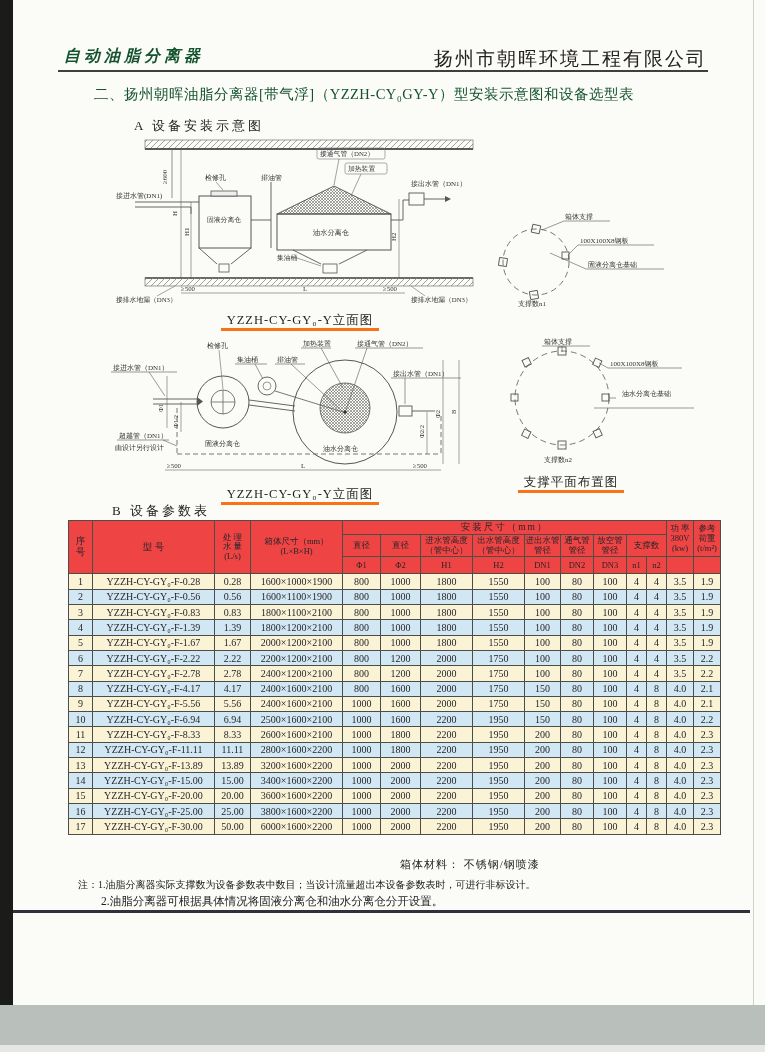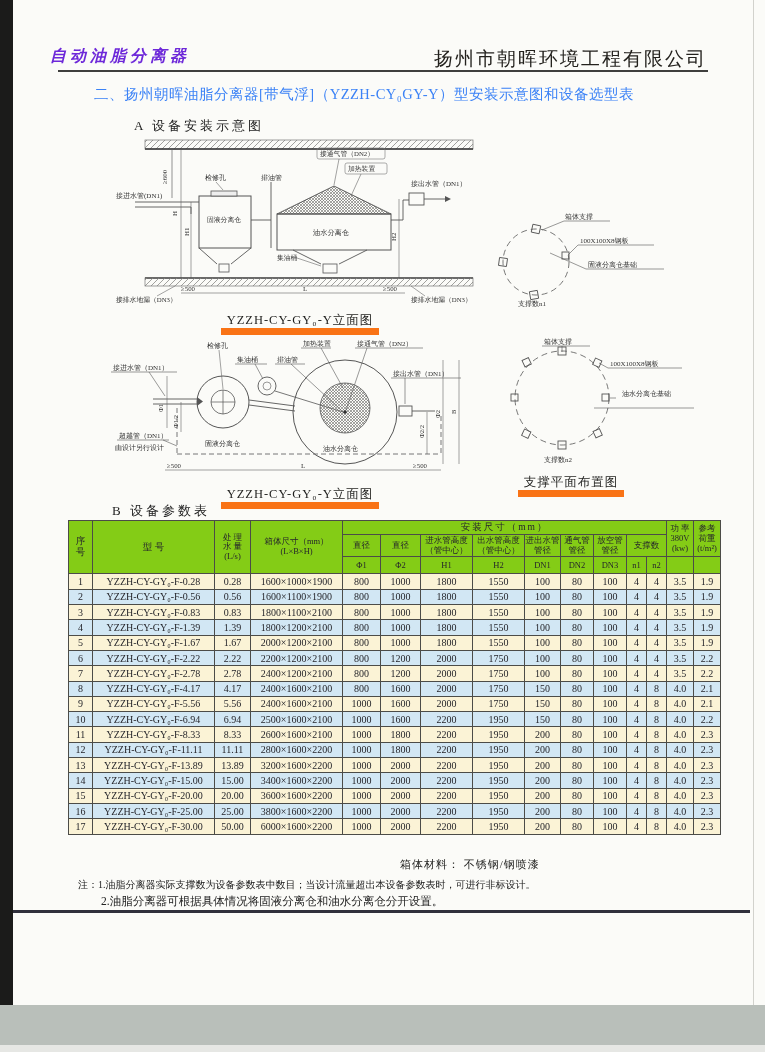--- a/index.html
+++ b/index.html
@@ -4,37 +4,37 @@
 <style>
   html,body{margin:0;padding:0;}
   body{background:#e9e9e6;font-family:"Liberation Serif","DejaVu Serif",serif;}
   #page{position:relative;width:765px;height:1052px;background:#fbfbf8;overflow:hidden;}
   
   .edge-left{position:absolute;left:0;top:0;width:13px;height:1012px;background:#1b1b1a;}
   .edge-bottom{position:absolute;left:0;top:1005px;width:765px;height:40px;background:#b9bfba;}
   .edge-bottom2{position:absolute;left:0;top:1045px;width:765px;height:7px;background:#e6e7e4;}
   .edge-right{position:absolute;left:753px;top:0;width:1px;height:1005px;background:#d2d2cd;}
 
-  .hdr-left{position:absolute;left:50px;top:46px;font-size:16px;font-weight:bold;font-style:italic;letter-spacing:4px;color:#6d28d9;}
+  .hdr-left{position:absolute;left:64px;top:46px;font-size:16px;font-weight:bold;font-style:italic;letter-spacing:4px;color:#14532d;}
   .hdr-right{position:absolute;right:58px;top:46px;font-size:19px;font-weight:normal;letter-spacing:2px;color:#23211d;}
   .hdr-rule{position:absolute;left:58px;top:70px;width:650px;height:2px;background:#3f3f3d;}
 
-  .doc-title{position:absolute;left:94px;top:85px;width:620px;font-size:14.5px;color:#3b82f6;letter-spacing:0.5px;}
+  .doc-title{position:absolute;left:94px;top:85px;width:620px;font-size:14.5px;color:#14532d;letter-spacing:0.5px;}
   .sec-a{position:absolute;left:88px;top:117px;font-size:13px;letter-spacing:3px;color:#222;margin-left:46px;}
   .sec-b{position:absolute;left:84px;top:502px;font-size:13px;letter-spacing:3px;color:#222;margin-left:28px;}
 
   .dwg{position:absolute;}
   svg text{fill:#333;font-family:"Liberation Serif","DejaVu Serif",serif;}
   .cap{position:absolute;text-align:center;font-size:12.5px;color:#1e1e1c;}
-  .cap span{border-bottom:7px solid #f97316;padding:0 6px 1px 6px;letter-spacing:1px;}
+  .cap span{border-bottom:3px solid #f97316;padding:0 6px 1px 6px;letter-spacing:1px;}
 
   
   .ptable{position:absolute;left:68px;top:520px;width:639px;border-collapse:collapse;table-layout:fixed;}
   .ptable th,.ptable td{border:1px solid #4c4c48;text-align:center;vertical-align:middle;overflow:hidden;color:#26262b;}
-  .ptable th{background:#84cc16;font-weight:normal;font-size:8.5px;white-space:pre-line;line-height:1.15;padding:1px 0;}
+  .ptable th{background:#ef4444;font-weight:normal;font-size:8.5px;white-space:pre-line;line-height:1.15;padding:1px 0;}
   .ptable td{font-size:10px;height:14.3px;padding:0 1px;}
   .ptable tr.odd td{background:#fbf3d6;}
   .ptable tr.even td{background:#d2e7f4;}
   .ptable .grp{font-size:9.5px;letter-spacing:2px;}
   .ptable .sym{font-size:8.5px;height:14px;}
   .ptable th.big{font-size:9.5px;}
   .outer{border:1.5px solid #3a3a36;}
 
   .material{position:absolute;left:400px;top:857px;width:306px;text-align:left;font-size:11px;color:#1d1d1b;letter-spacing:1px;}
   .note1{position:absolute;left:78px;top:878px;width:620px;font-size:10px;color:#222;}

